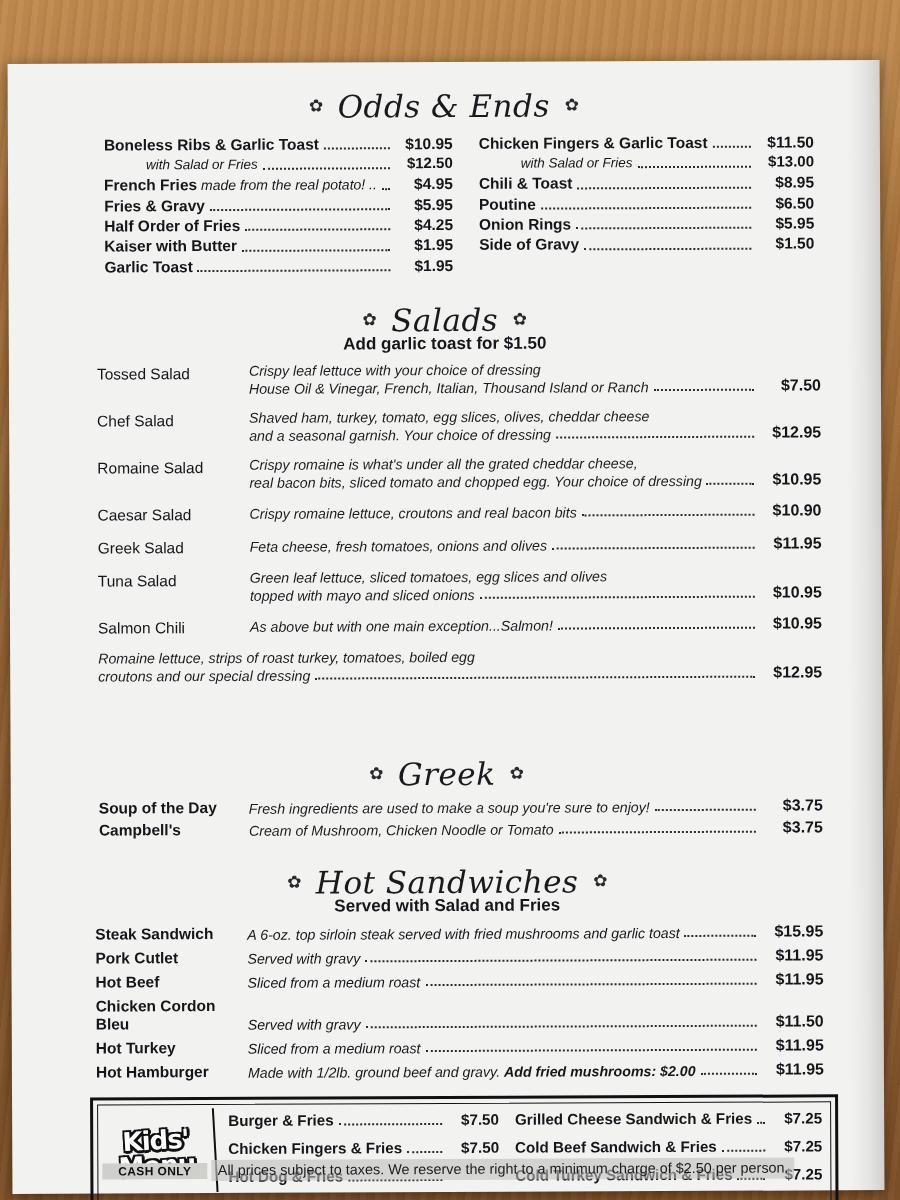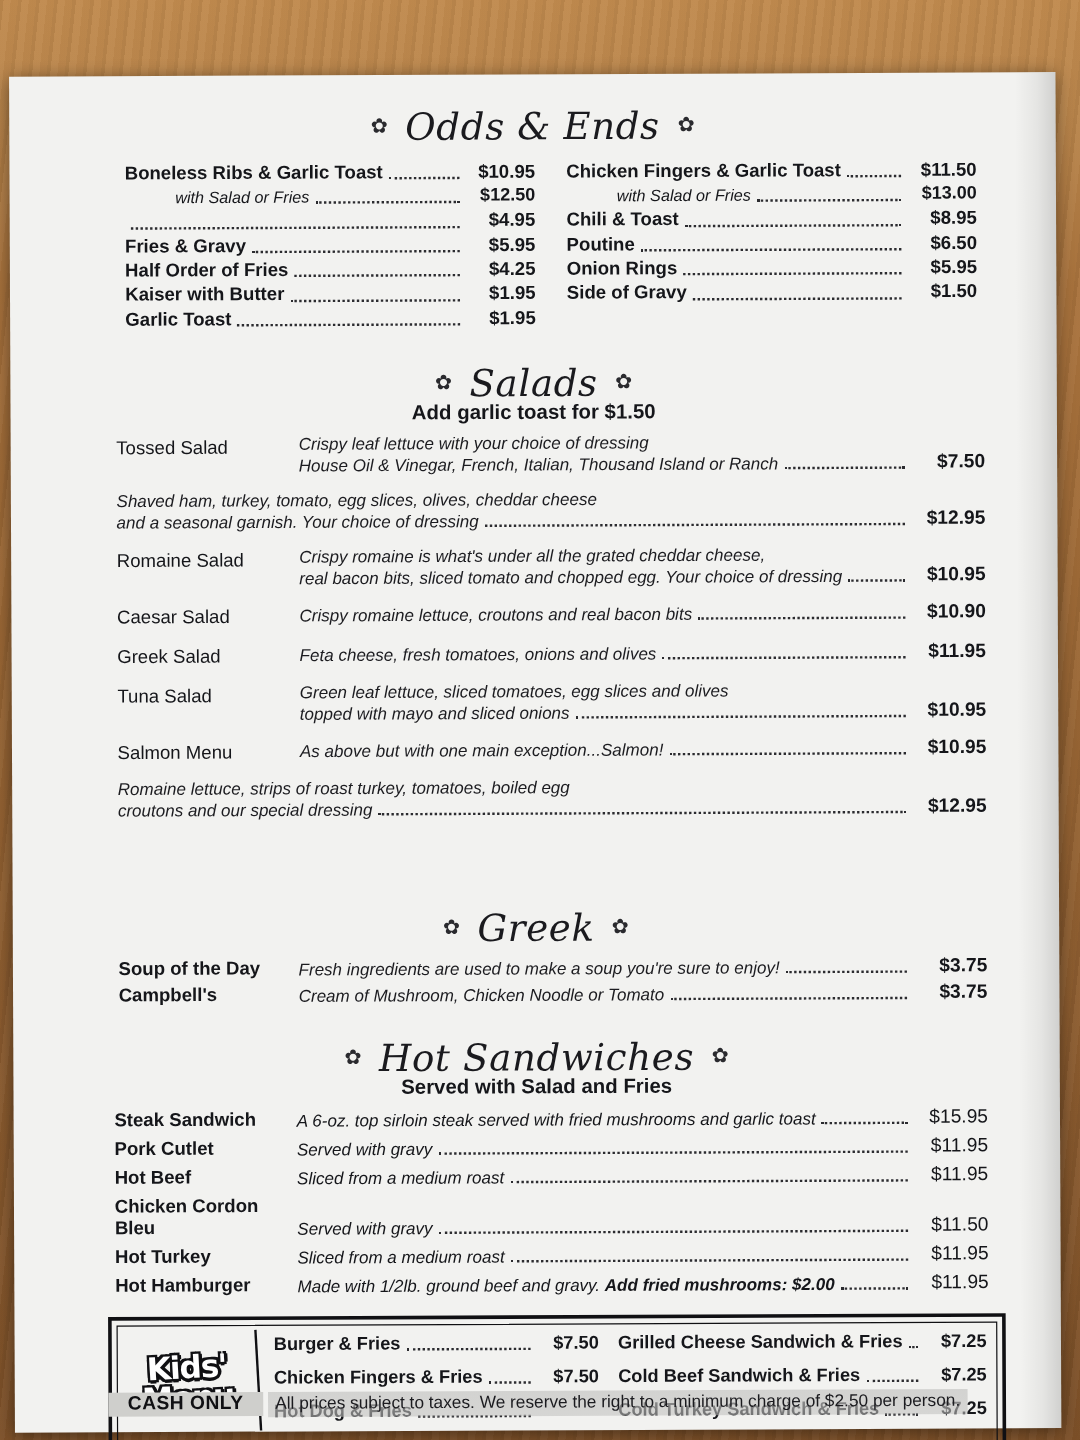--- a/index.html
+++ b/index.html
@@ -113,21 +113,21 @@
   .soup-item{display:flex;margin-bottom:4px;}
   .soup-name{width:150px;flex:0 0 150px;font-weight:bold;font-size:15.5px;}
   .soup-body{flex:1 1 auto;}
 
   
   .hots{margin-top:8px;padding:0 22px 0 46px;}
   .hot-item{display:flex;align-items:flex-end;margin-bottom:6px;}
   .hot-name{width:152px;flex:0 0 152px;font-weight:bold;font-size:15.5px;}
   .hot-desc{font-style:italic;font-size:14.2px;white-space:nowrap;}
   .hot-desc b{font-style:italic;font-weight:bold;}
-  .hot-price{font-weight:normal;font-size:16px;min-width:62px;text-align:right;white-space:nowrap;}
+  .hot-price{font-weight:bold;font-size:16px;min-width:62px;text-align:right;white-space:nowrap;}
 
   
   .kids-wrap{
     margin:16px 8px 0 40px;
     border:3px solid #101013;
     padding:4px;
   }
   .kids-inner{
     border:1px solid #101013;
     display:flex;
@@ -159,21 +159,21 @@
   .kids-col .pr{font-weight:bold;font-size:15.2px;min-width:52px;}
 
   
   .footer{
     position:absolute;
     left:0;right:0;bottom:12px;
     text-align:center;
   }
   .cash{
     display:inline-block;
-    font-weight:bold;font-size:16px;
+    font-weight:bold;font-size:12px;
     background:#cfcfcc;
     padding:1px 16px;
     color:#101013;
     letter-spacing:.4px;
     position:relative;
     z-index:2;
   }
   .terms{
     margin-top:-9px;
     font-size:14.4px;
@@ -204,20 +204,21 @@
           <span class="nm">Boneless Ribs &amp; Garlic Toast</span>
           <span class="dots"></span>
           <span class="pr">$10.95</span>
         </div>
         <div class="row sub">
           <span class="nm">with Salad or Fries</span>
           <span class="dots"></span>
           <span class="pr">$12.50</span>
         </div>
         <div class="row">
+          <span class="nm"><span>French Fries</span><span class="ital"> made from the real potato! ..</span></span>
           <span class="dots"></span>
           <span class="pr">$4.95</span>
         </div>
         <div class="row">
           <span class="nm">Fries &amp; Gravy</span>
           <span class="dots"></span>
           <span class="pr">$5.95</span>
         </div>
         <div class="row">
           <span class="nm">Half Order of Fries</span>
@@ -287,20 +288,21 @@
             </div>
           <div class="sal-line">
             <span class="sal-desc">House Oil &amp; Vinegar, French, Italian, Thousand Island or Ranch</span>
             <span class="dots"></span>
             <span class="sal-price">$7.50</span>
           </div>
         </div>
       </div>
 
       <div class="sal-item">
+        <div class="sal-name">Chef Salad</div>
         <div class="sal-body">
           <div class="sal-line">
               <span class="sal-desc">Shaved ham, turkey, tomato, egg slices, olives, cheddar cheese</span>
             </div>
           <div class="sal-line">
             <span class="sal-desc">and a seasonal garnish. Your choice of dressing</span>
             <span class="dots"></span>
             <span class="sal-price">$12.95</span>
           </div>
         </div>
@@ -350,21 +352,21 @@
             </div>
           <div class="sal-line">
             <span class="sal-desc">topped with mayo and sliced onions</span>
             <span class="dots"></span>
             <span class="sal-price">$10.95</span>
           </div>
         </div>
       </div>
 
       <div class="sal-item">
-        <div class="sal-name">Salmon Menu</div>
+        <div class="sal-name">Salmon Chili</div>
         <div class="sal-body">
           <div class="sal-line">
             <span class="sal-desc">As above but with one main exception...Salmon!</span>
             <span class="dots"></span>
             <span class="sal-price">$10.95</span>
           </div>
         </div>
       </div>
 
       <div class="sal-item">

